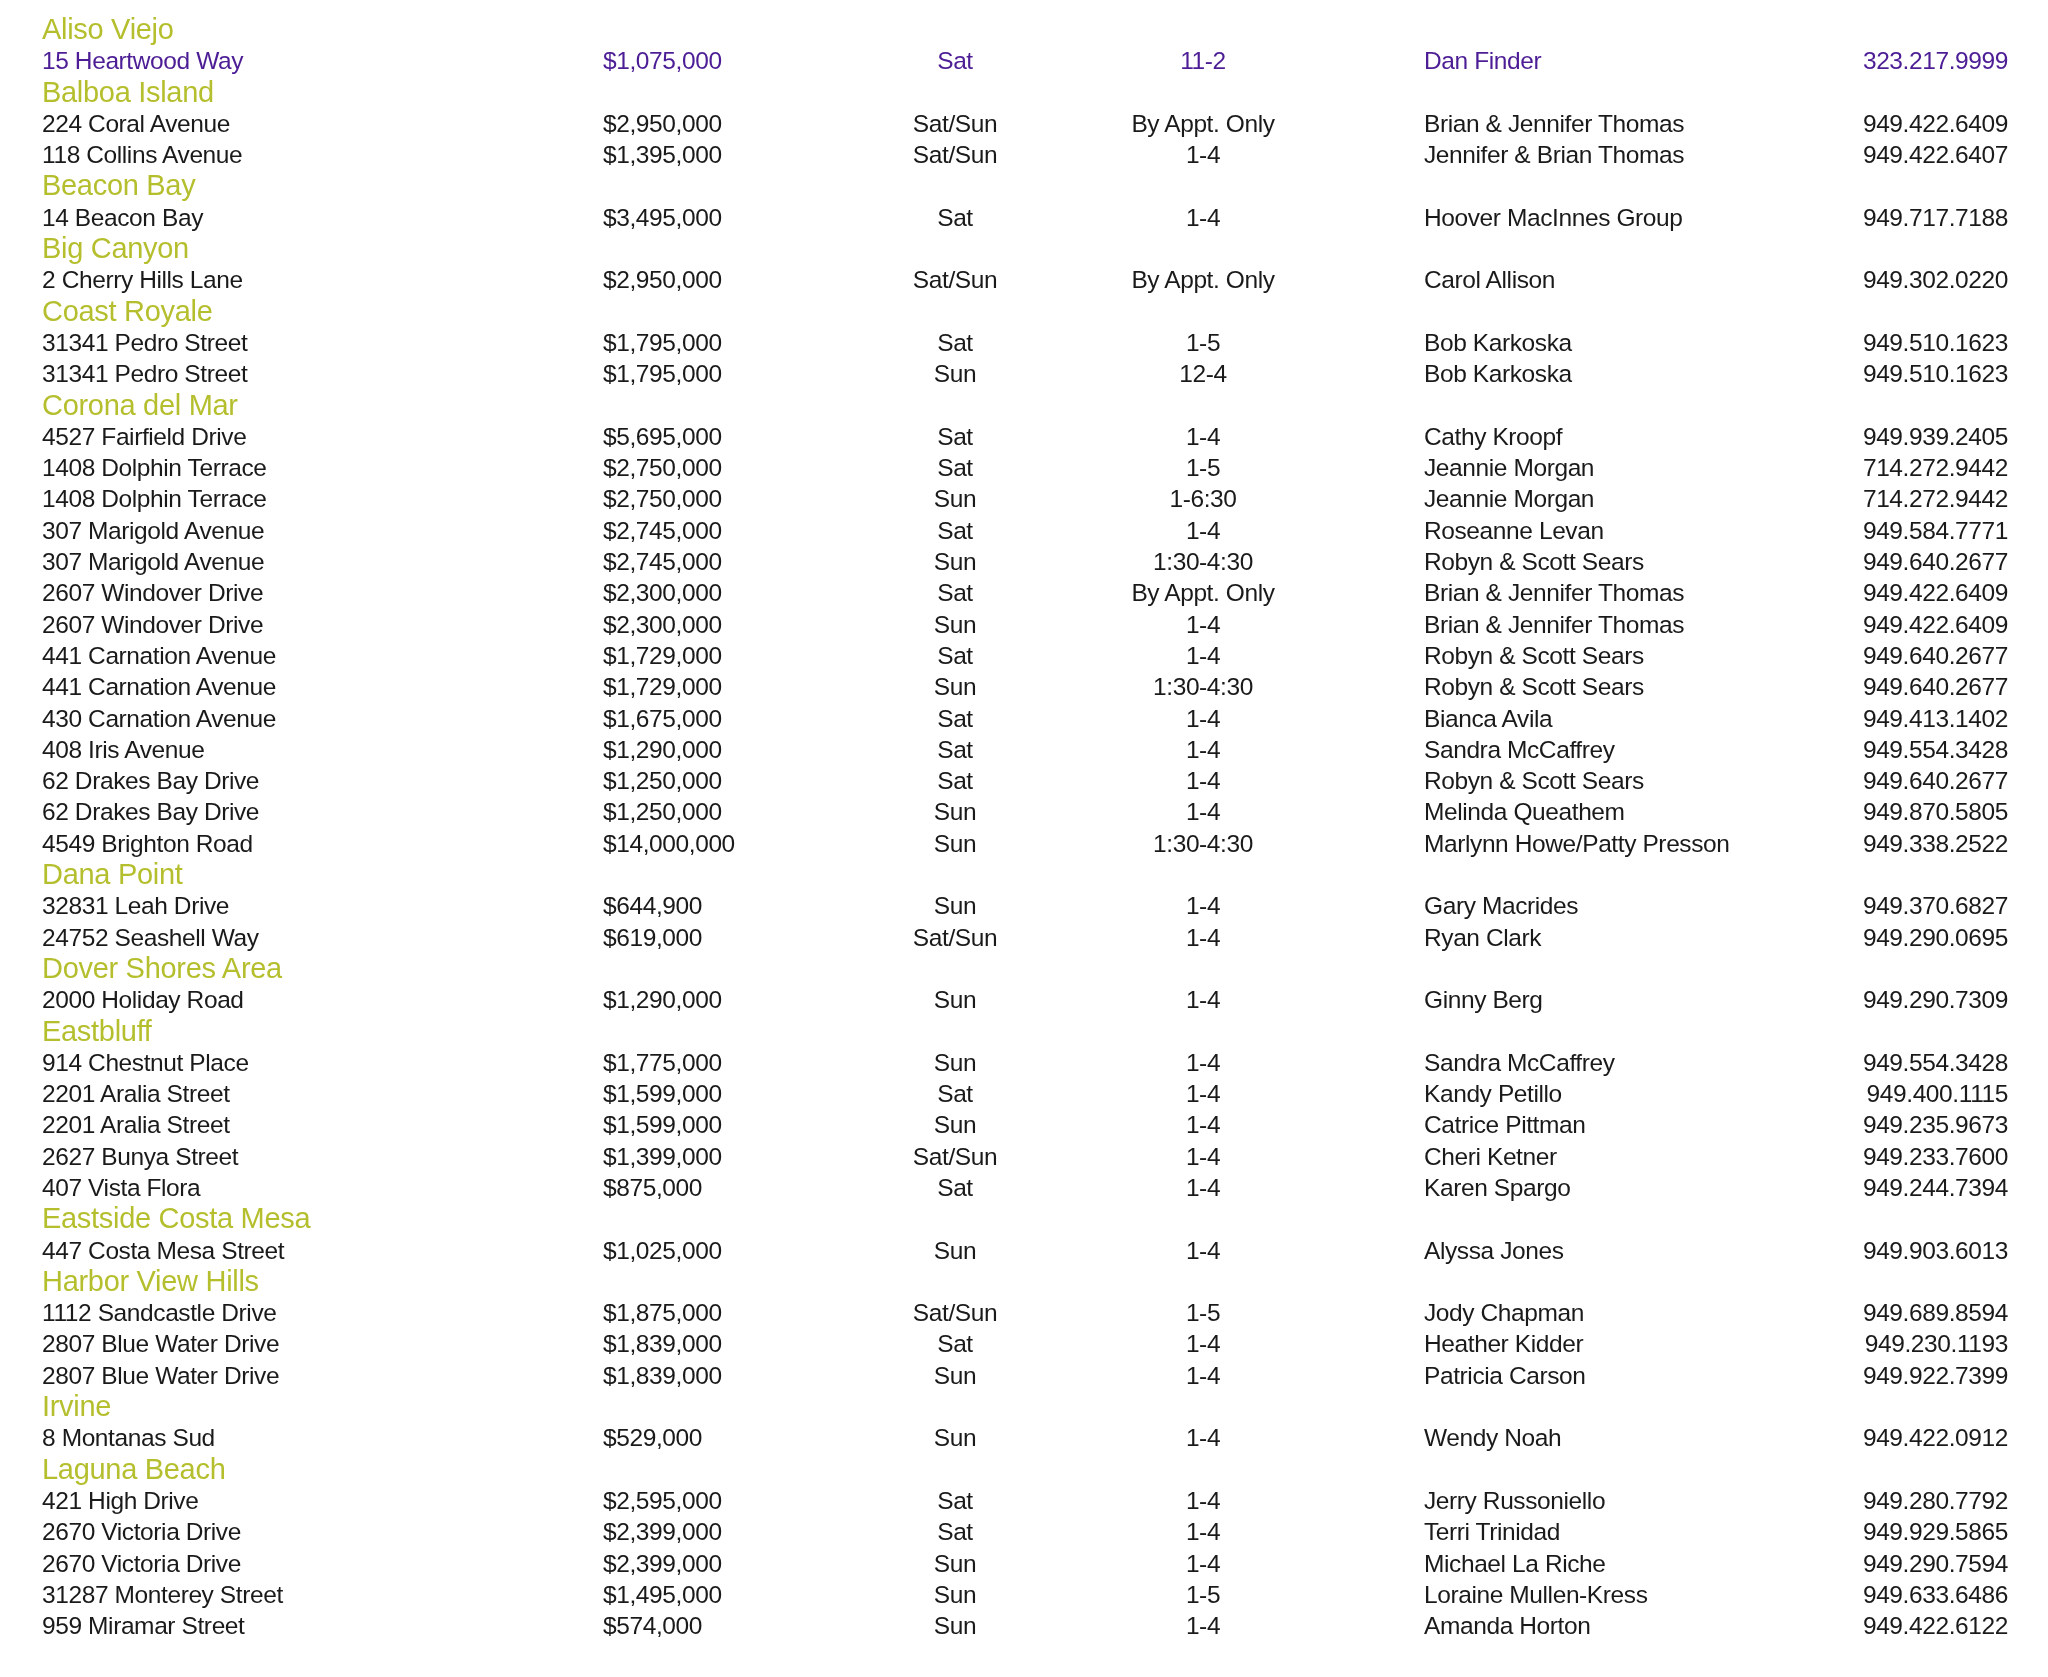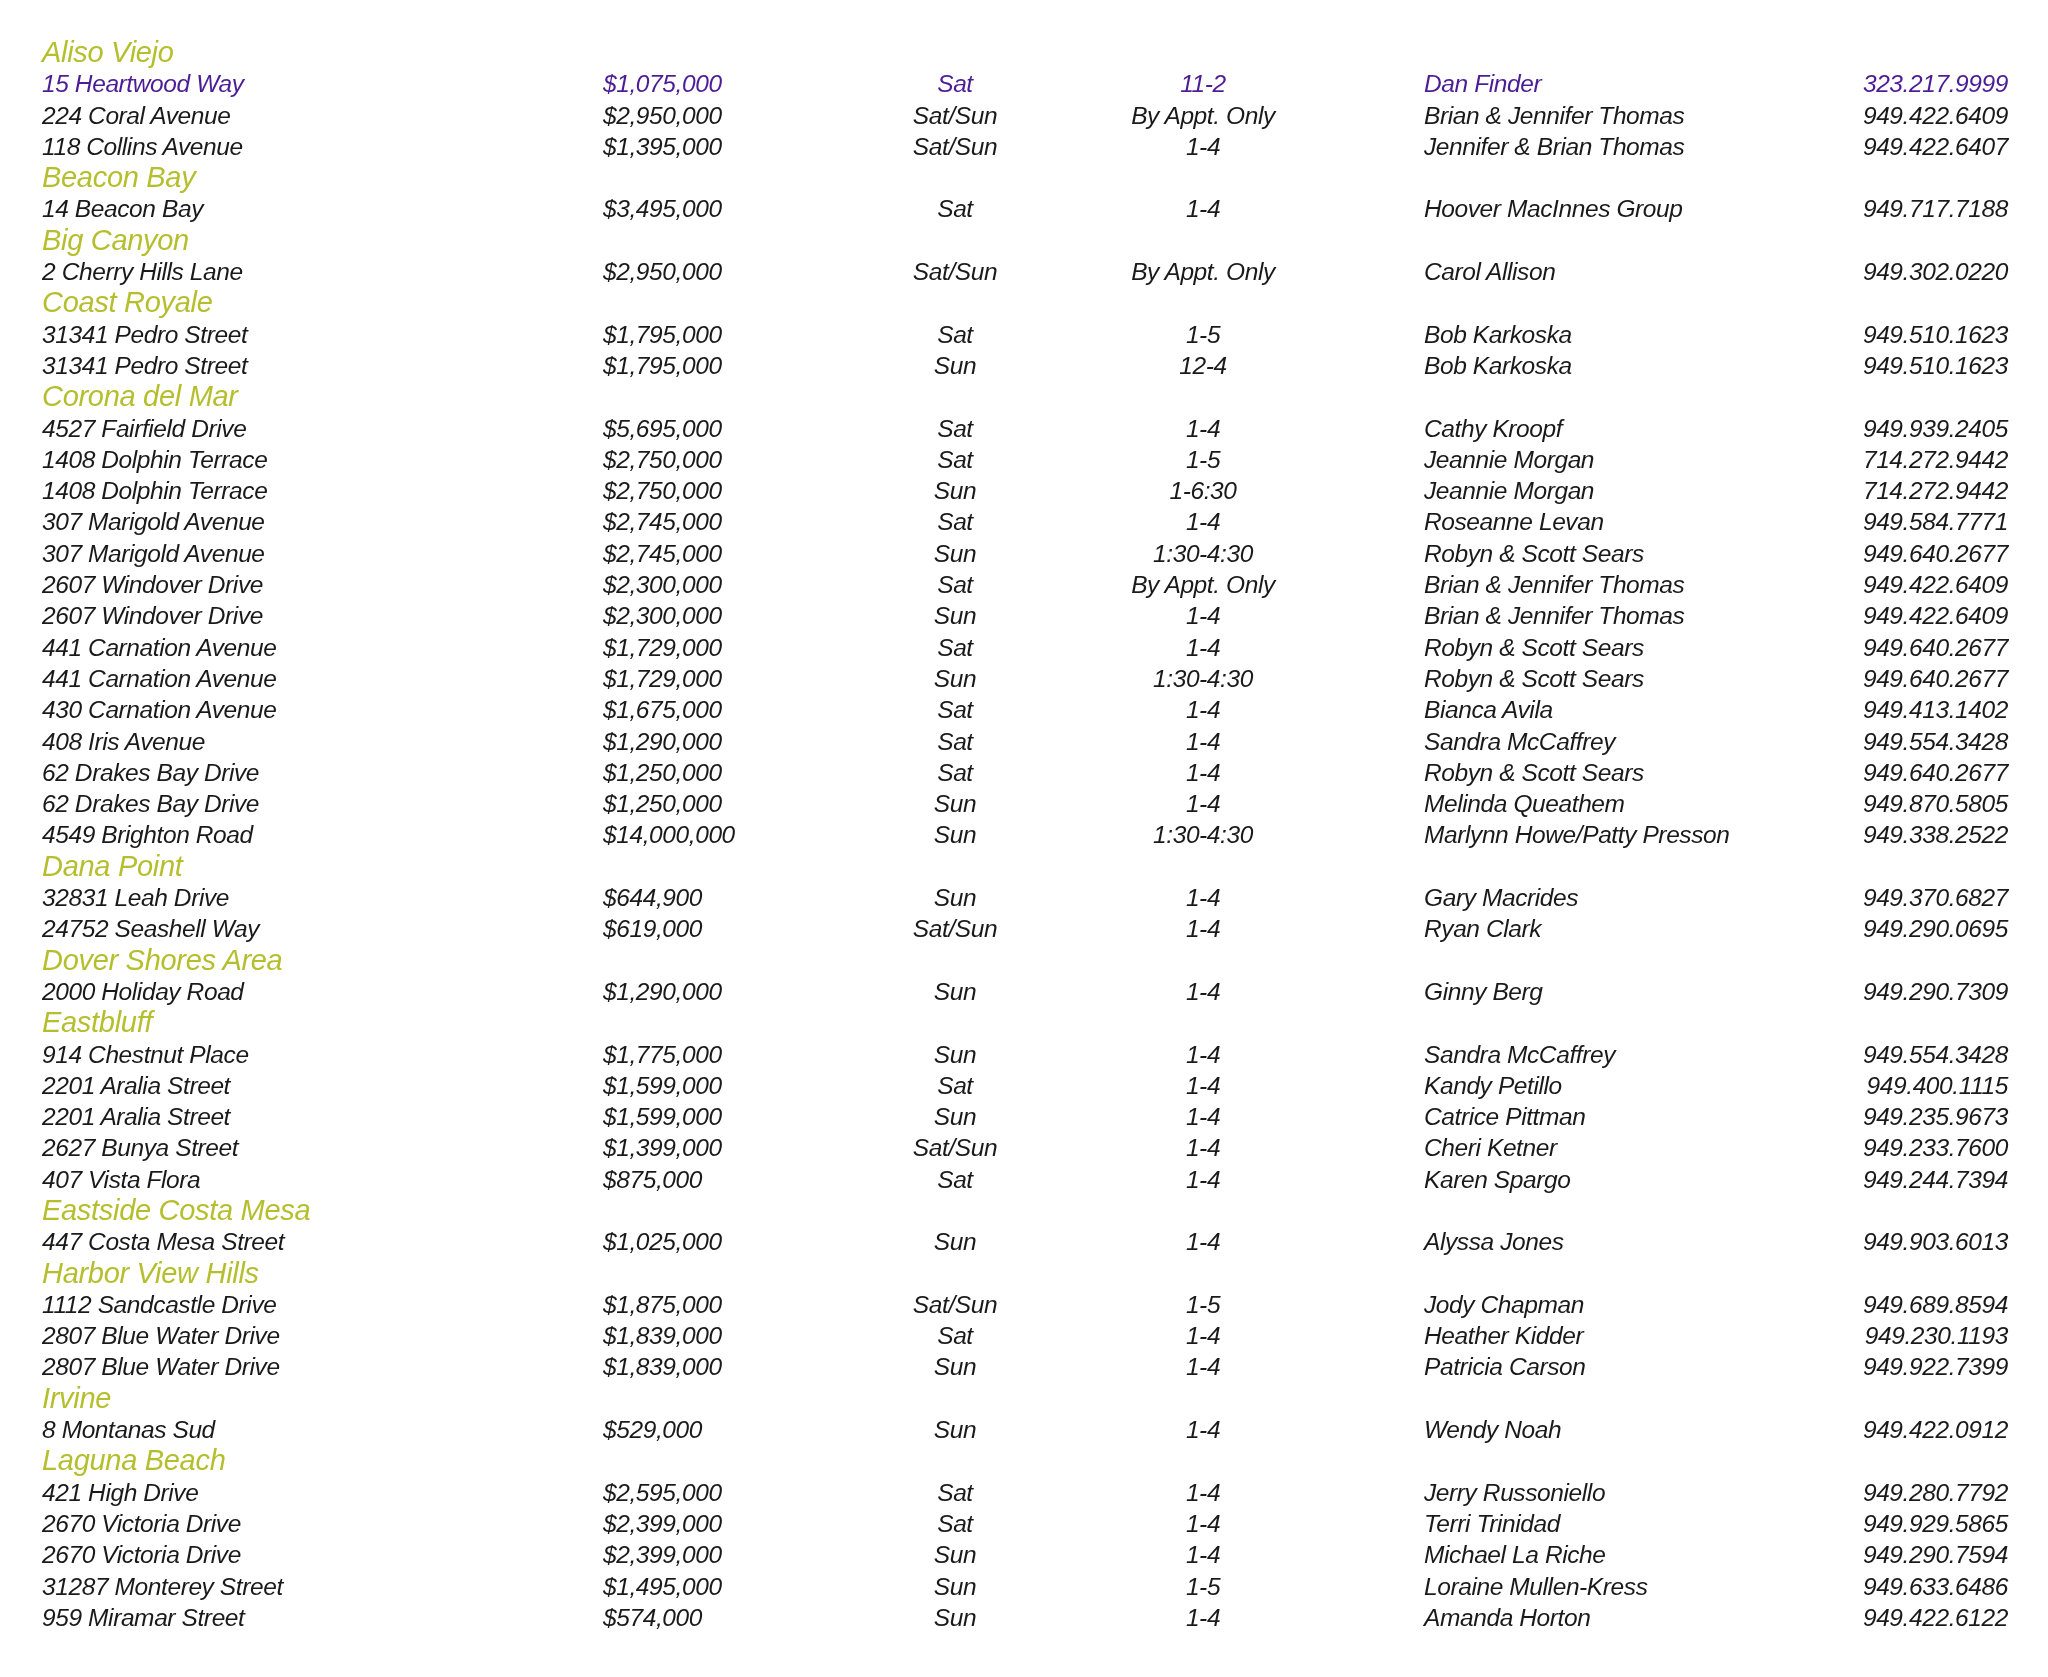--- a/index.html
+++ b/index.html
@@ -11,23 +11,22 @@
       width: 2048px;
       height: 1677px;
       position: relative;
       overflow: hidden;
       font-family: "Liberation Sans", "DejaVu Sans", sans-serif;
       color: #1a1a1a;
     }
     #sheet {
       position: absolute;
       left: 0;
-      top: 37px;
+      top: 14px;
       width: 2032px;
-      font-style: italic;
     }
     .region {
       height: 31.3px;
       line-height: 31.3px;
       padding-left: 42px;
       font-size: 29px;
       color: #b5bf2e;
       white-space: nowrap;
       letter-spacing: -0.3px;
     }
@@ -59,20 +58,21 @@
       <div class="row" style="color: #4c1d95; padding-left: 32px;">
         <span class="c-addr">15 Heartwood Way</span>
         <span class="c-price">$1,075,000</span>
         <span class="c-day">Sat</span>
         <span class="c-time">11-2</span>
         <span class="c-agent">Dan Finder</span>
         <span class="c-phone">323.217.9999</span>
       </div>
     </div>
     <div>
+      <div class="region" style="color: rgb(181, 191, 46);">Balboa Island</div>
       <div class="row" style="color: rgb(26, 26, 26);">
         <span class="c-addr">224 Coral Avenue</span>
         <span class="c-price">$2,950,000</span>
         <span class="c-day">Sat/Sun</span>
         <span class="c-time">By Appt. Only</span>
         <span class="c-agent">Brian &amp; Jennifer Thomas</span>
         <span class="c-phone">949.422.6409</span>
       </div>
       <div class="row" style="color: rgb(26, 26, 26);">
         <span class="c-addr">118 Collins Avenue</span>

